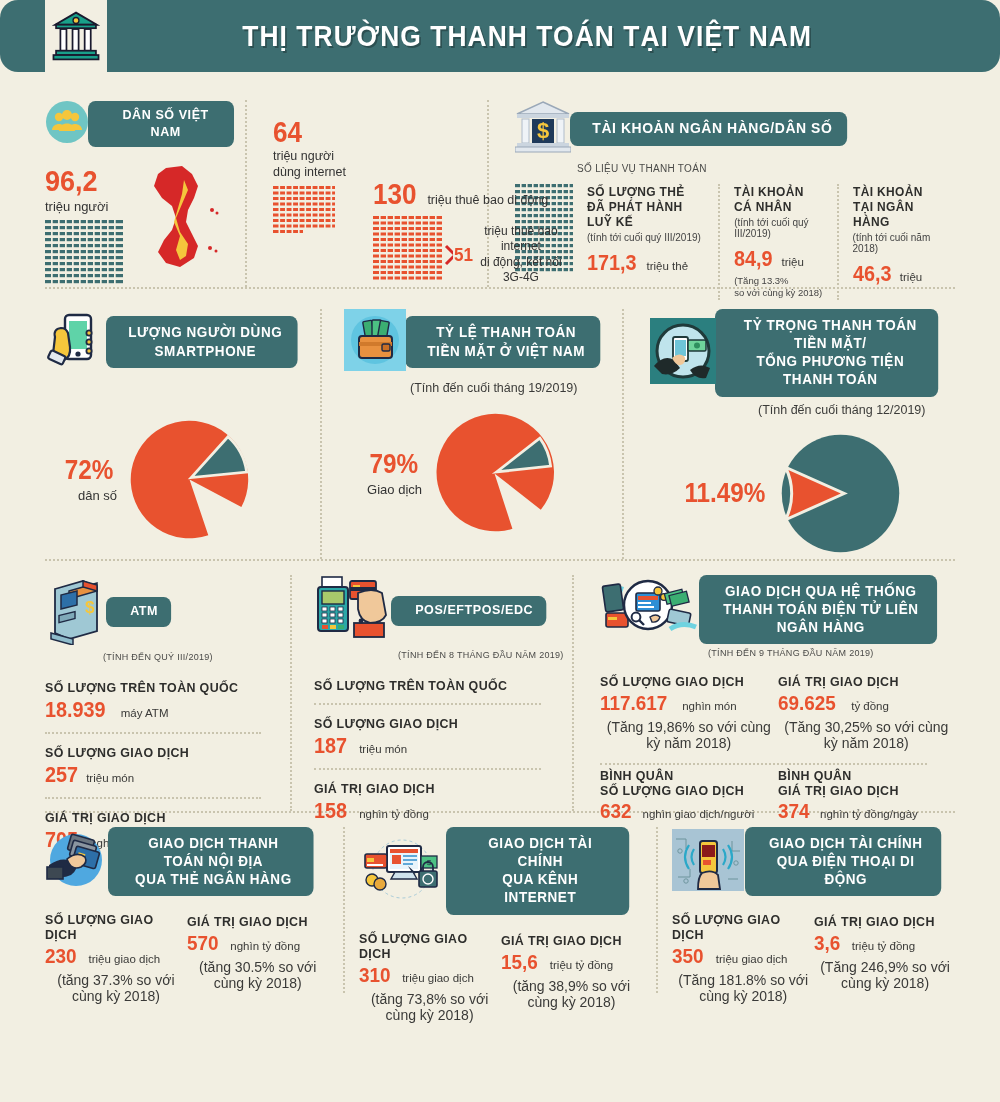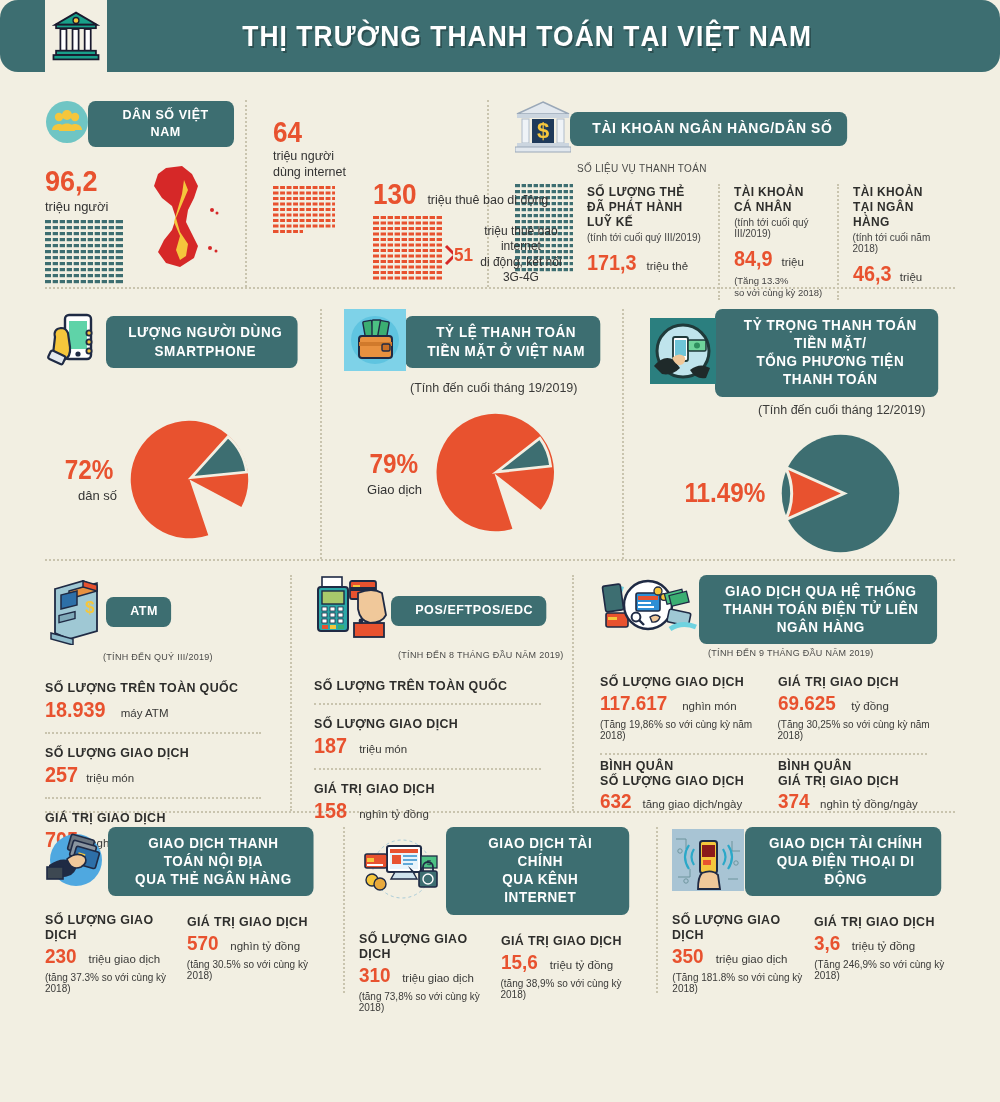--- a/index.html
+++ b/index.html
@@ -77,21 +77,21 @@
   .grid2 > div { width:50%; }
 
   
   .sec4 { display:flex; padding:14px 30px 0 45px; height:180px; }
   .s4 { flex:1; padding:0 14px; }
   .s4:first-child { padding-left:0; }
   .s4 + .s4 { border-left:2px dotted #c9c4ae; }
   .s4-stats { display:flex; margin-top:16px; }
   .s4-stats > div { width:50%; }
   .s4-stats .big-num { font-size:21px; }
-  .note-small { font-size:10px; color:#3a3a38; margin-top:4px; }
+  .note-small { font-size:14px; color:#3a3a38; margin-top:4px;text-align:center; }
 </style>
 </head>
 <body>
 
 <div class="header">
   <div class="header-logo-box">
     <svg class="bank-logo" viewBox="0 0 60 60">
       <polygon points="30,3 54,17 6,17" fill="#19A08A" stroke="#1a1a2e" stroke-width="2.2"></polygon>
       <circle cx="30" cy="12" r="3.4" fill="#F5C63C" stroke="#1a1a2e" stroke-width="1.6"></circle>
       <rect x="7" y="17" width="46" height="4" fill="#19A08A" stroke="#1a1a2e" stroke-width="2"></rect>
@@ -566,21 +566,21 @@
       </div>
     </div>
 
     <div style="border-top:2px dotted #c9c4ae;margin:12px 0 0 0;width:92%;"></div>
 
     <div class="grid2" style="margin-top:3px;">
       <div>
         <div class="lbl-head" style="display:block;">BÌNH QUÂN</div>
         <div class="lbl-head" style="display:block;">SỐ LƯỢNG GIAO DỊCH</div>
         <div class="stat-val"><span class="big-num" style="font-size:21px;">632</span>
-          <span class="unit" style="margin-left:3px;">tăng giao dịch/ngày</span></div>
+          <span class="unit" style="margin-left:3px;">nghìn giao dịch/người</span></div>
       </div>
       <div>
         <div class="lbl-head" style="display:block;">BÌNH QUÂN</div>
         <div class="lbl-head" style="display:block;">GIÁ TRỊ GIAO DỊCH</div>
         <div class="stat-val"><span class="big-num" style="font-size:21px;">374</span>
           <span class="unit" style="margin-left:3px;">nghìn tỷ đồng/ngày</span></div>
       </div>
     </div>
   </div>
 </div>

